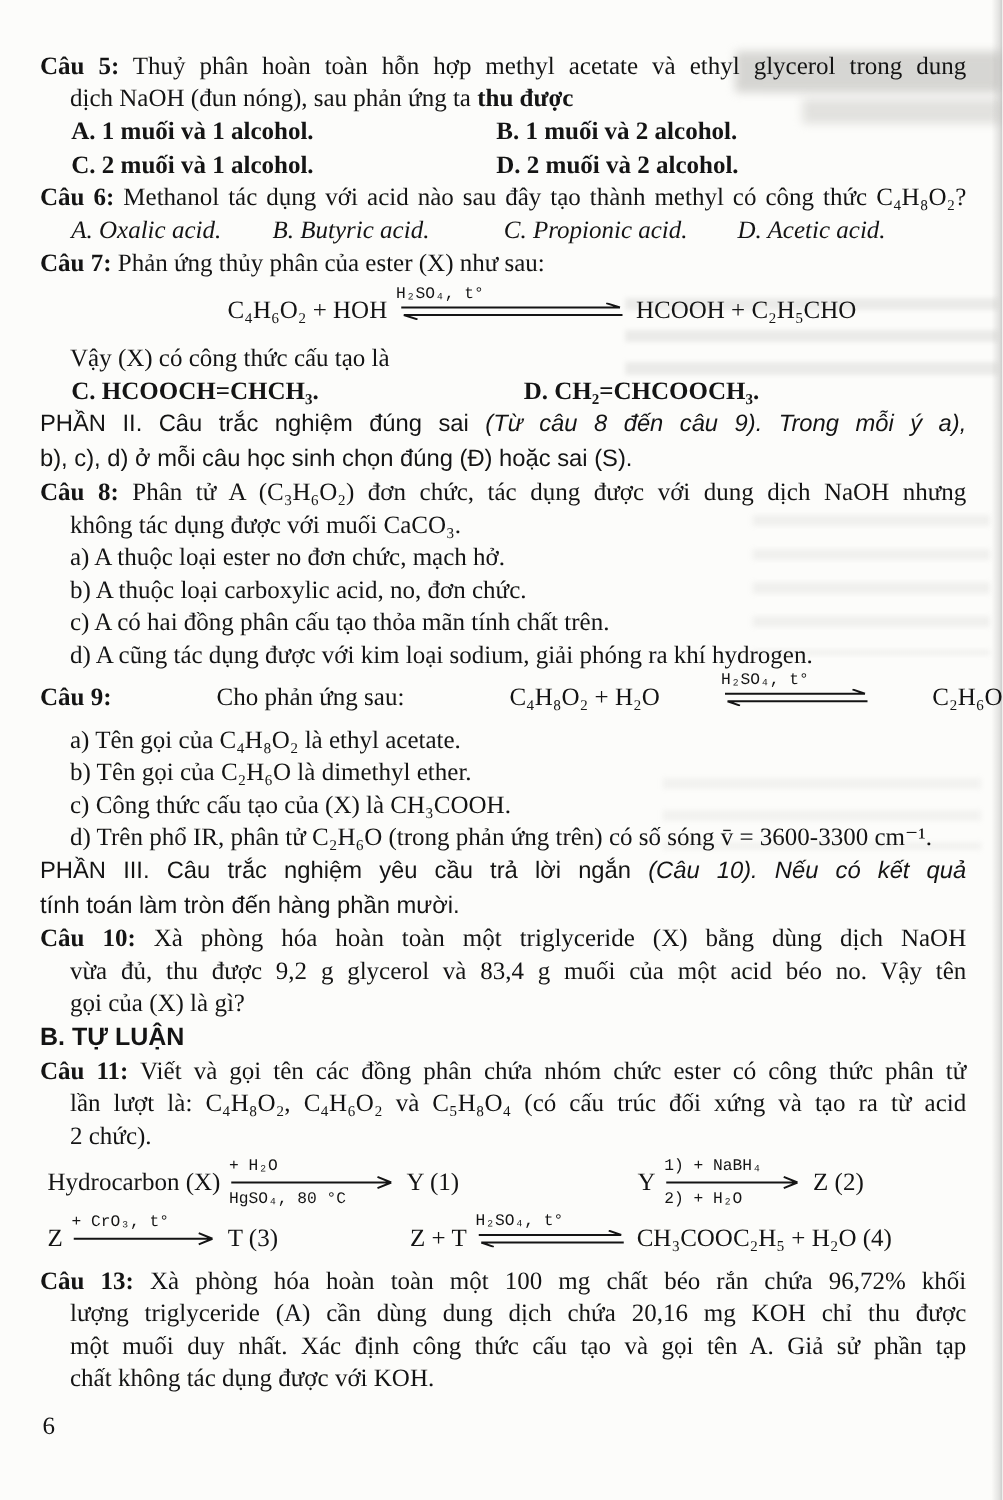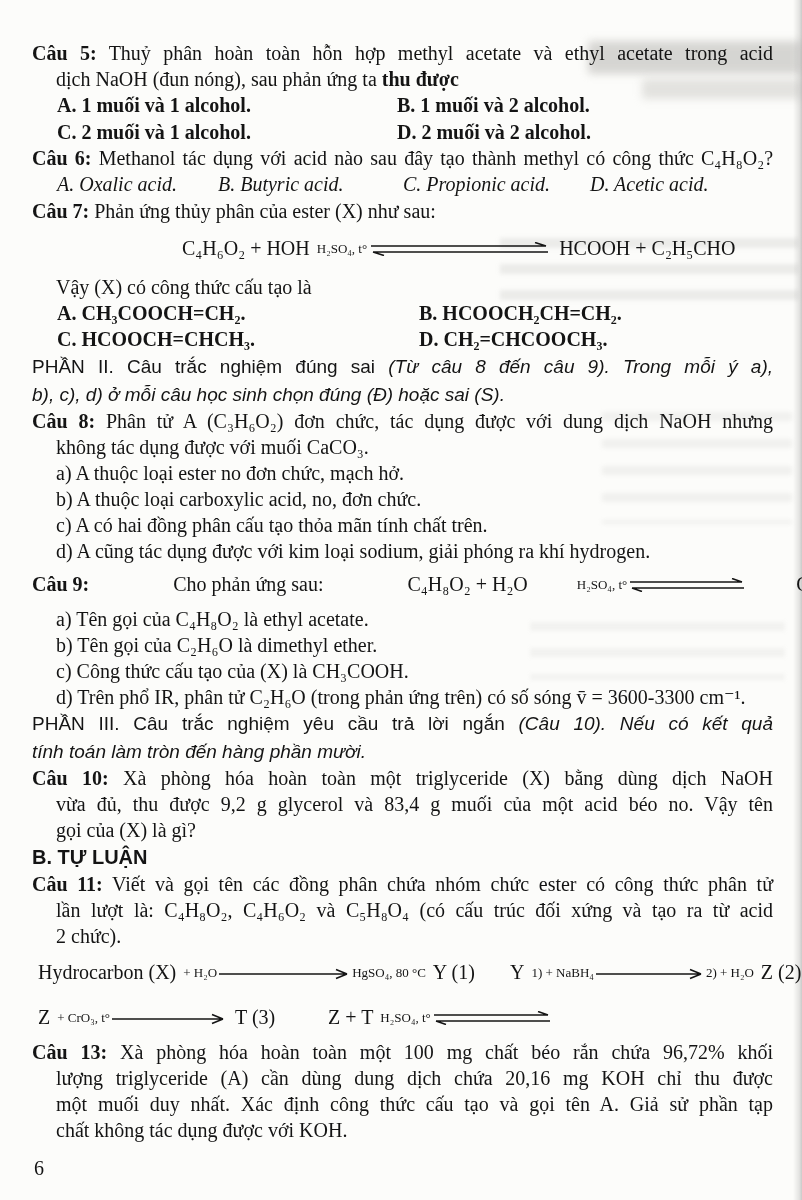--- a/index.html
+++ b/index.html
@@ -15,24 +15,24 @@
   .ln { font-size:20px; line-height:26px; }
   .ind { padding-left:24px; }
   .j { text-align:justify; text-align-last:justify; }
   b.qn { font-weight:bold; }
   .opts2 { display:grid; grid-template-columns:340px 1fr; padding-left:25px; font-size:20px; line-height:26.5px;font-weight:bold; }
   .opts2.wide { grid-template-columns:362px 1fr; }
   .opts4 { display:grid; grid-template-columns:161px 185px 187px 1fr; padding-left:25px; font-size:20px; line-height:26.5px;font-style:italic; }
   .heading { font-family:"Liberation Sans","DejaVu Sans",sans-serif; font-size:19px; line-height:28px; }
   .heading b { font-weight:400; }
   .heading .it { font-style:italic; font-weight:400; }
-  .heading-cont { font-family:"Liberation Sans","DejaVu Sans",sans-serif; font-style:italic; font-size:19px; line-height:27px; }
+  .heading-cont { font-family:"Liberation Sans","DejaVu Sans",sans-serif; font-size:19px; line-height:27px; }
   .sectionB { font-family:"Liberation Sans","DejaVu Sans",sans-serif; font-weight:700; font-size:20px; line-height:28px; }
   
-  .arrow { display:inline-flex; flex-direction:row; align-items:flex-end; margin:0 7px; }
+  .arrow { display:inline-flex; flex-direction:column; align-items:flex-start; margin:0 7px;font-family:Liberation Mono, monospace; }
   .cond { font-size:13px; line-height:14px; height:14px; white-space:nowrap; text-align:center; }
   .arrow svg { display:block; margin:0; }
   .eq-center { display:flex; align-items:center; height:50px; padding-left:150px; font-size:20px; white-space:nowrap; }
   .eq-inline { display:flex; align-items:center; height:42px; font-size:20px; white-space:nowrap;gap:42px; }
   .eq-inline > .gap { width:7px; }
   .scheme-row { position:relative; height:42px; margin-top:3px; }
   .rxn { position:absolute; top:0; height:42px; display:flex; align-items:center; font-size:20px; white-space:nowrap; }
   .formula { white-space:nowrap; }
   .pagenum { margin-top:14px; font-size:20px; padding-left:2px; }
   
@@ -57,21 +57,21 @@
 <div class="smudge sm1"></div>
 <div class="smudge sm2"></div>
 <div class="smudge sm3"></div>
 <div class="smudge sm4"></div>
 <div class="smudge sm5"></div>
 <div class="scan-edge"></div>
 
 <div class="content">
 
   <div>
-    <div class="ln j"><b class="qn">Câu 5:</b> <span>Thuỷ phân hoàn toàn hỗn hợp methyl acetate và ethyl acetate trong acid</span></div>
+    <div class="ln j"><b class="qn">Câu 5:</b> <span>Thuỷ phân hoàn toàn hỗn hợp methyl acetate và ethyl glycerol trong dung</span></div>
     <div class="ln ind"><span>dịch NaOH (đun nóng), sau phản ứng ta </span><b>thu được</b></div>
     <div class="opts2">
       <span>A. 1 muối và 1 alcohol.</span>
       <span>B. 1 muối và 2 alcohol.</span>
     </div>
     <div class="opts2">
       <span>C. 2 muối và 1 alcohol.</span>
       <span>D. 2 muối và 2 alcohol.</span>
     </div>
   </div>
@@ -94,24 +94,20 @@
         <span class="cond">H₂SO₄, t°</span>
         <svg width="185" height="14" viewBox="0 0 185 14">
           <path d="M4 4 H179 M179 4 l-11 -3.5" stroke="#141414" stroke-width="1.6" fill="none"></path>
           <path d="M181 10 H6 M6 10 l11 3.5" stroke="#141414" stroke-width="1.6" fill="none"></path>
         </svg>
         <span class="cond"></span>
       </span>
       <span class="formula">HCOOH + C₂H₅CHO</span>
     </div>
     <div class="ln ind">Vậy (X) có công thức cấu tạo là</div>
-    <div class="opts2 wide">
-      <span>A. CH₃COOCH=CH₂.</span>
-      <span>B. HCOOCH₂CH=CH₂.</span>
-    </div>
     <div class="opts2 wide">
       <span>C. HCOOCH=CHCH₃.</span>
       <span>D. CH₂=CHCOOCH₃.</span>
     </div>
   </div>
 
   <div>
     <div class="heading j"><b>PHẦN II. Câu trắc nghiệm đúng sai</b> <span class="it">(Từ câu 8 đến câu 9). Trong mỗi ý a),</span></div>
     <div class="heading-cont">b), c), d) ở mỗi câu học sinh chọn đúng (Đ) hoặc sai (S).</div>
   </div>
@@ -209,20 +205,21 @@
       <span class="rxn" style="left:296px">
         <span class="formula">Z + T</span>
         <span class="arrow">
           <span class="cond">H₂SO₄, t°</span>
           <svg width="122" height="14" viewBox="0 0 122 14">
             <path d="M3 4 H117 M117 4 l-10 -3.5" stroke="#141414" stroke-width="1.6" fill="none"></path>
             <path d="M119 10 H5 M5 10 l10 3.5" stroke="#141414" stroke-width="1.6" fill="none"></path>
           </svg>
           <span class="cond"></span>
         </span>
+        <span class="formula">CH₃COOC₂H₅ + H₂O (4)</span>
       </span>
     </div>
   </div>
 
   <div>
     <div class="ln j"><b class="qn">Câu 13:</b> <span>Xà phòng hóa hoàn toàn một 100 mg chất béo rắn chứa 96,72% khối</span></div>
     <div class="ln ind j">lượng triglyceride (A) cần dùng dung dịch chứa 20,16 mg KOH chỉ thu được</div>
     <div class="ln ind j">một muối duy nhất. Xác định công thức cấu tạo và gọi tên A. Giả sử phần tạp</div>
     <div class="ln ind">chất không tác dụng được với KOH.</div>
   </div>

